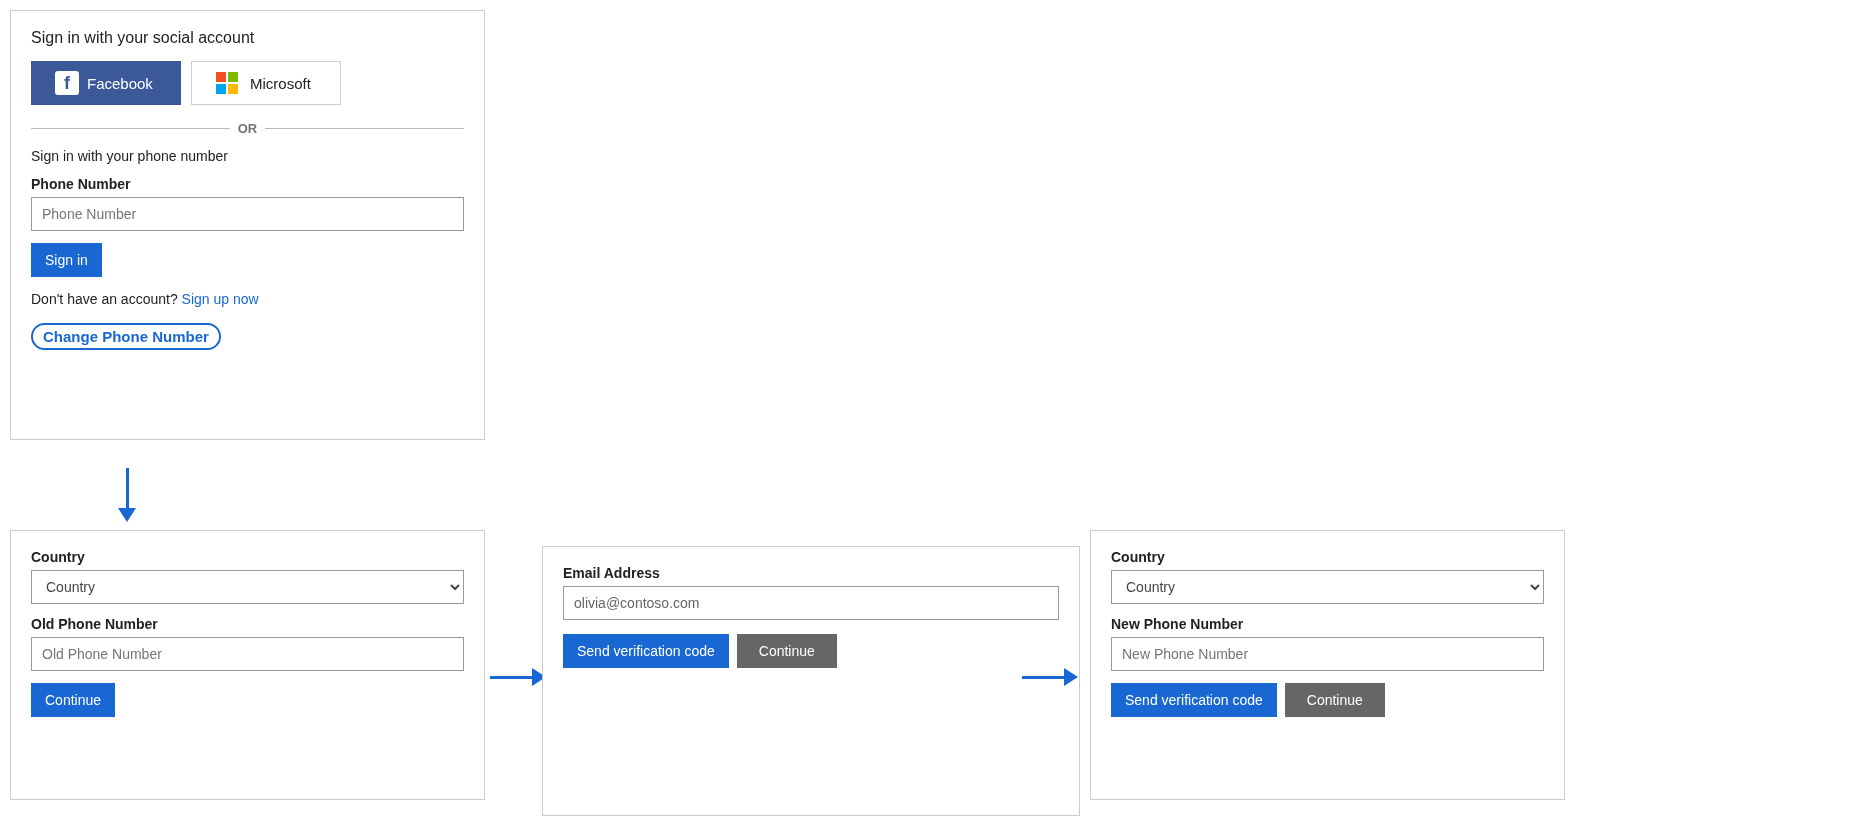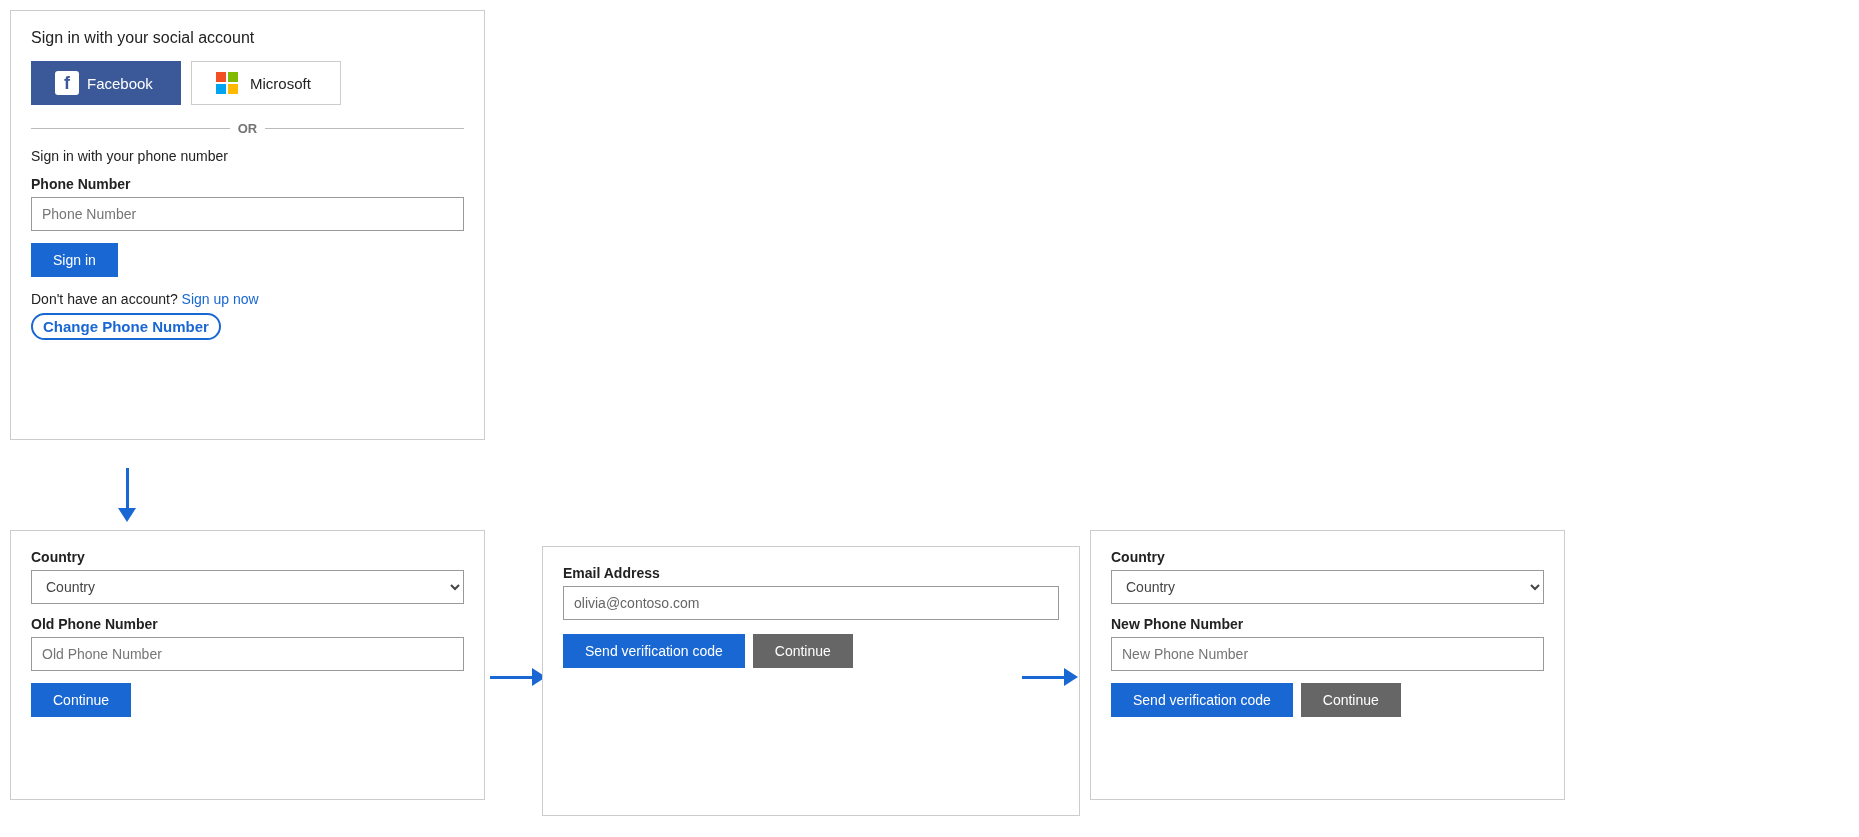--- a/index.html
+++ b/index.html
@@ -138,21 +138,21 @@
       color: #444;
       margin-bottom: 12px;
       background: #fff;
       appearance: auto;
     }
 
     .btn-primary {
       background: #1967d2;
       color: #fff;
       border: none;
-      padding: 9px 22px;
+      padding: 9px 14px;
       font-size: 14px;
       cursor: pointer;
       font-weight: normal;
     }
 
     .btn-secondary {
       background: #666;
       color: #fff;
       border: none;
       padding: 9px 22px;
@@ -174,21 +174,21 @@
 
     .change-phone-circle {
       display: inline-block;
       color: #1967d2;
       font-size: 15px;
       cursor: pointer;
       font-weight: bold;
       border: 2px solid #1967d2;
       border-radius: 50px;
       padding: 3px 10px;
-      margin-top: 6px;
+      margin-top: 16px;
     }
 
     
     .arrow-down {
       position: absolute;
       left: 118px;
       top: 468px;
       display: flex;
       flex-direction: column;
       align-items: center;

